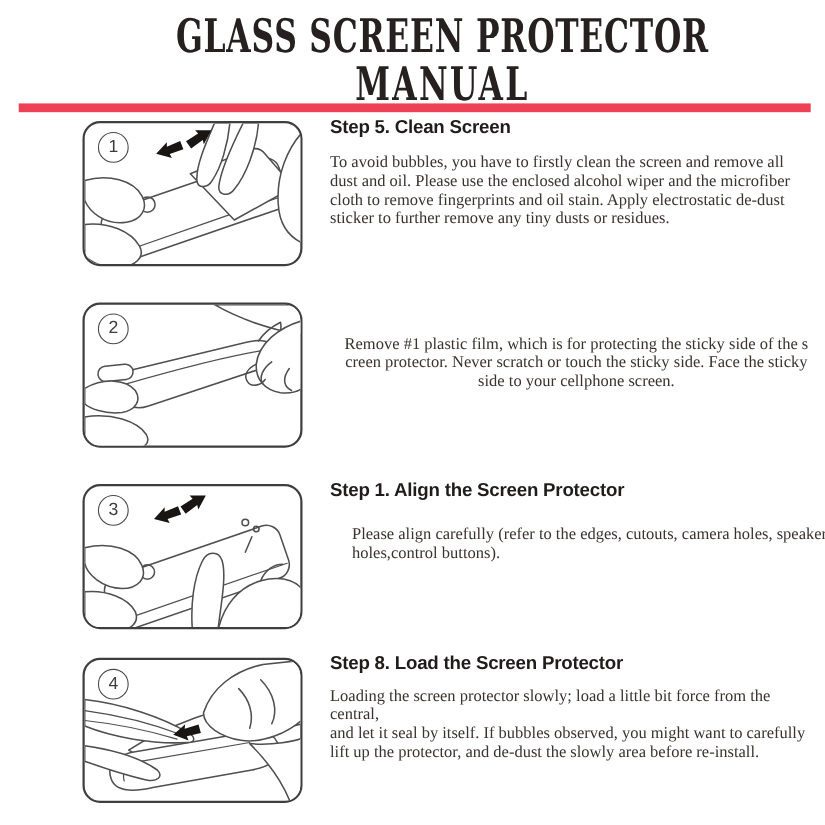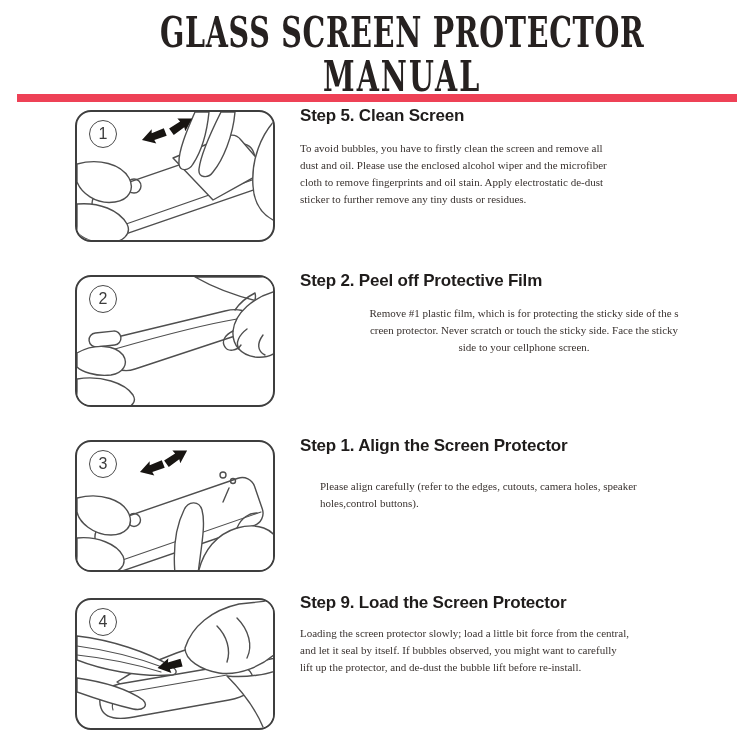--- a/index.html
+++ b/index.html
@@ -32,21 +32,21 @@
     font-family:"Liberation Sans", sans-serif; font-size:16px; color:#3c3c3c;
     background:#fff; z-index:2;
   }
   .step-heading {
     position:absolute; left:300px; width:440px; margin:0;
     font-family:"Liberation Sans", sans-serif; font-weight:700;
     font-size:17px; letter-spacing:-0.2px; color:#1f1c1b;
   }
   .step-body {
     position:absolute; left:300px; width:448px; margin:0;
-    font-family:"Liberation Serif", serif; font-size:11px; line-height:17px;
+    font-family:"Liberation Serif", serif; font-size:15px; line-height:17px;
     color:#39322f; white-space:pre-line;
   }
   
   .box1 { top:110px; } .box2 { top:275px; } .box3 { top:440px; } .box4 { top:598px; }
   .h1 { top:106px; } .h2 { top:271px; } .h3 { top:436px; } .h4 { top:593px; }
   .b1 { top:140px; } .b2 { top:305px;text-align:center; } .b3 { top:478px;margin-left:20px; } .b4 { top:625px; }
 
   
   .ln  { fill:none; stroke:#4f4f4f; stroke-width:1.4; stroke-linecap:round; stroke-linejoin:round; }
   .wh  { fill:#ffffff; stroke:#4f4f4f; stroke-width:1.4; stroke-linejoin:round; }
@@ -115,21 +115,20 @@
       </g>
 
       <g>
         <path class="wh" d="M 200 14 C 176 20 158 36 156 54 C 155 68 164 78 178 80 C 188 81 196 78 200 74 Z"></path>
         <path class="ln" d="M 170 52 C 162 58 158 66 162 72"></path>
         <path class="ln" d="M 186 58 C 180 66 180 74 188 78"></path>
         <path class="ln" d="M 156 54 C 148 58 144 64 148 70 C 151 75 160 74 164 68"></path>
       </g>
     </svg>
   </div>
-  <h3 class="step-heading h2">Step 2. Peel off Protective Film</h3>
   <p class="step-body b2">Remove #1 plastic film, which is for protecting the sticky side of the s
 creen protector. Never scratch or touch the sticky side. Face the sticky
 side to your cellphone screen.</p>
 
   <div class="illus-box box3">
     <span class="num-circle">3</span>
     <svg width="200" height="132" viewBox="0 0 200 132">
 
       <g>
         <rect class="wh" x="18" y="58" width="168" height="50" rx="13" transform="rotate(-19 102 83)"></rect>
@@ -180,18 +179,18 @@
       <g>
         <path class="wh" d="M 108 48 C 115 26 135 10 162 4 L 200 0 L 200 52 C 186 66 162 76 142 73 C 124 70 108 60 108 48 Z"></path>
         <path class="ln" d="M 140 26 C 150 36 154 50 150 62"></path>
         <path class="ln" d="M 160 18 C 172 30 176 46 170 58"></path>
         <path class="wh" d="M 150 76 C 166 92 180 110 188 132 L 200 132 L 200 70 C 192 74 170 78 150 76 Z"></path>
       </g>
 
       <path class="blk" d="M0 4 L12 -4 L11 0 L24 -2 L25 6 L12 7 L13 11 Z" transform="translate(80,64) rotate(-8)"></path>
     </svg>
   </div>
-  <h3 class="step-heading h4">Step 9. Load the Screen Protector</h3>
+  <h3 class="step-heading h4">Step 8. Load the Screen Protector</h3>
   <p class="step-body b4">Loading the screen protector slowly; load a little bit force from the central,
 and let it seal by itself. If bubbles observed, you might want to carefully
-lift up the protector, and de-dust the bubble lift before re-install.</p>
+lift up the protector, and de-dust the slowly area before re-install.</p>
 
 </div>
 
 </body></html>

